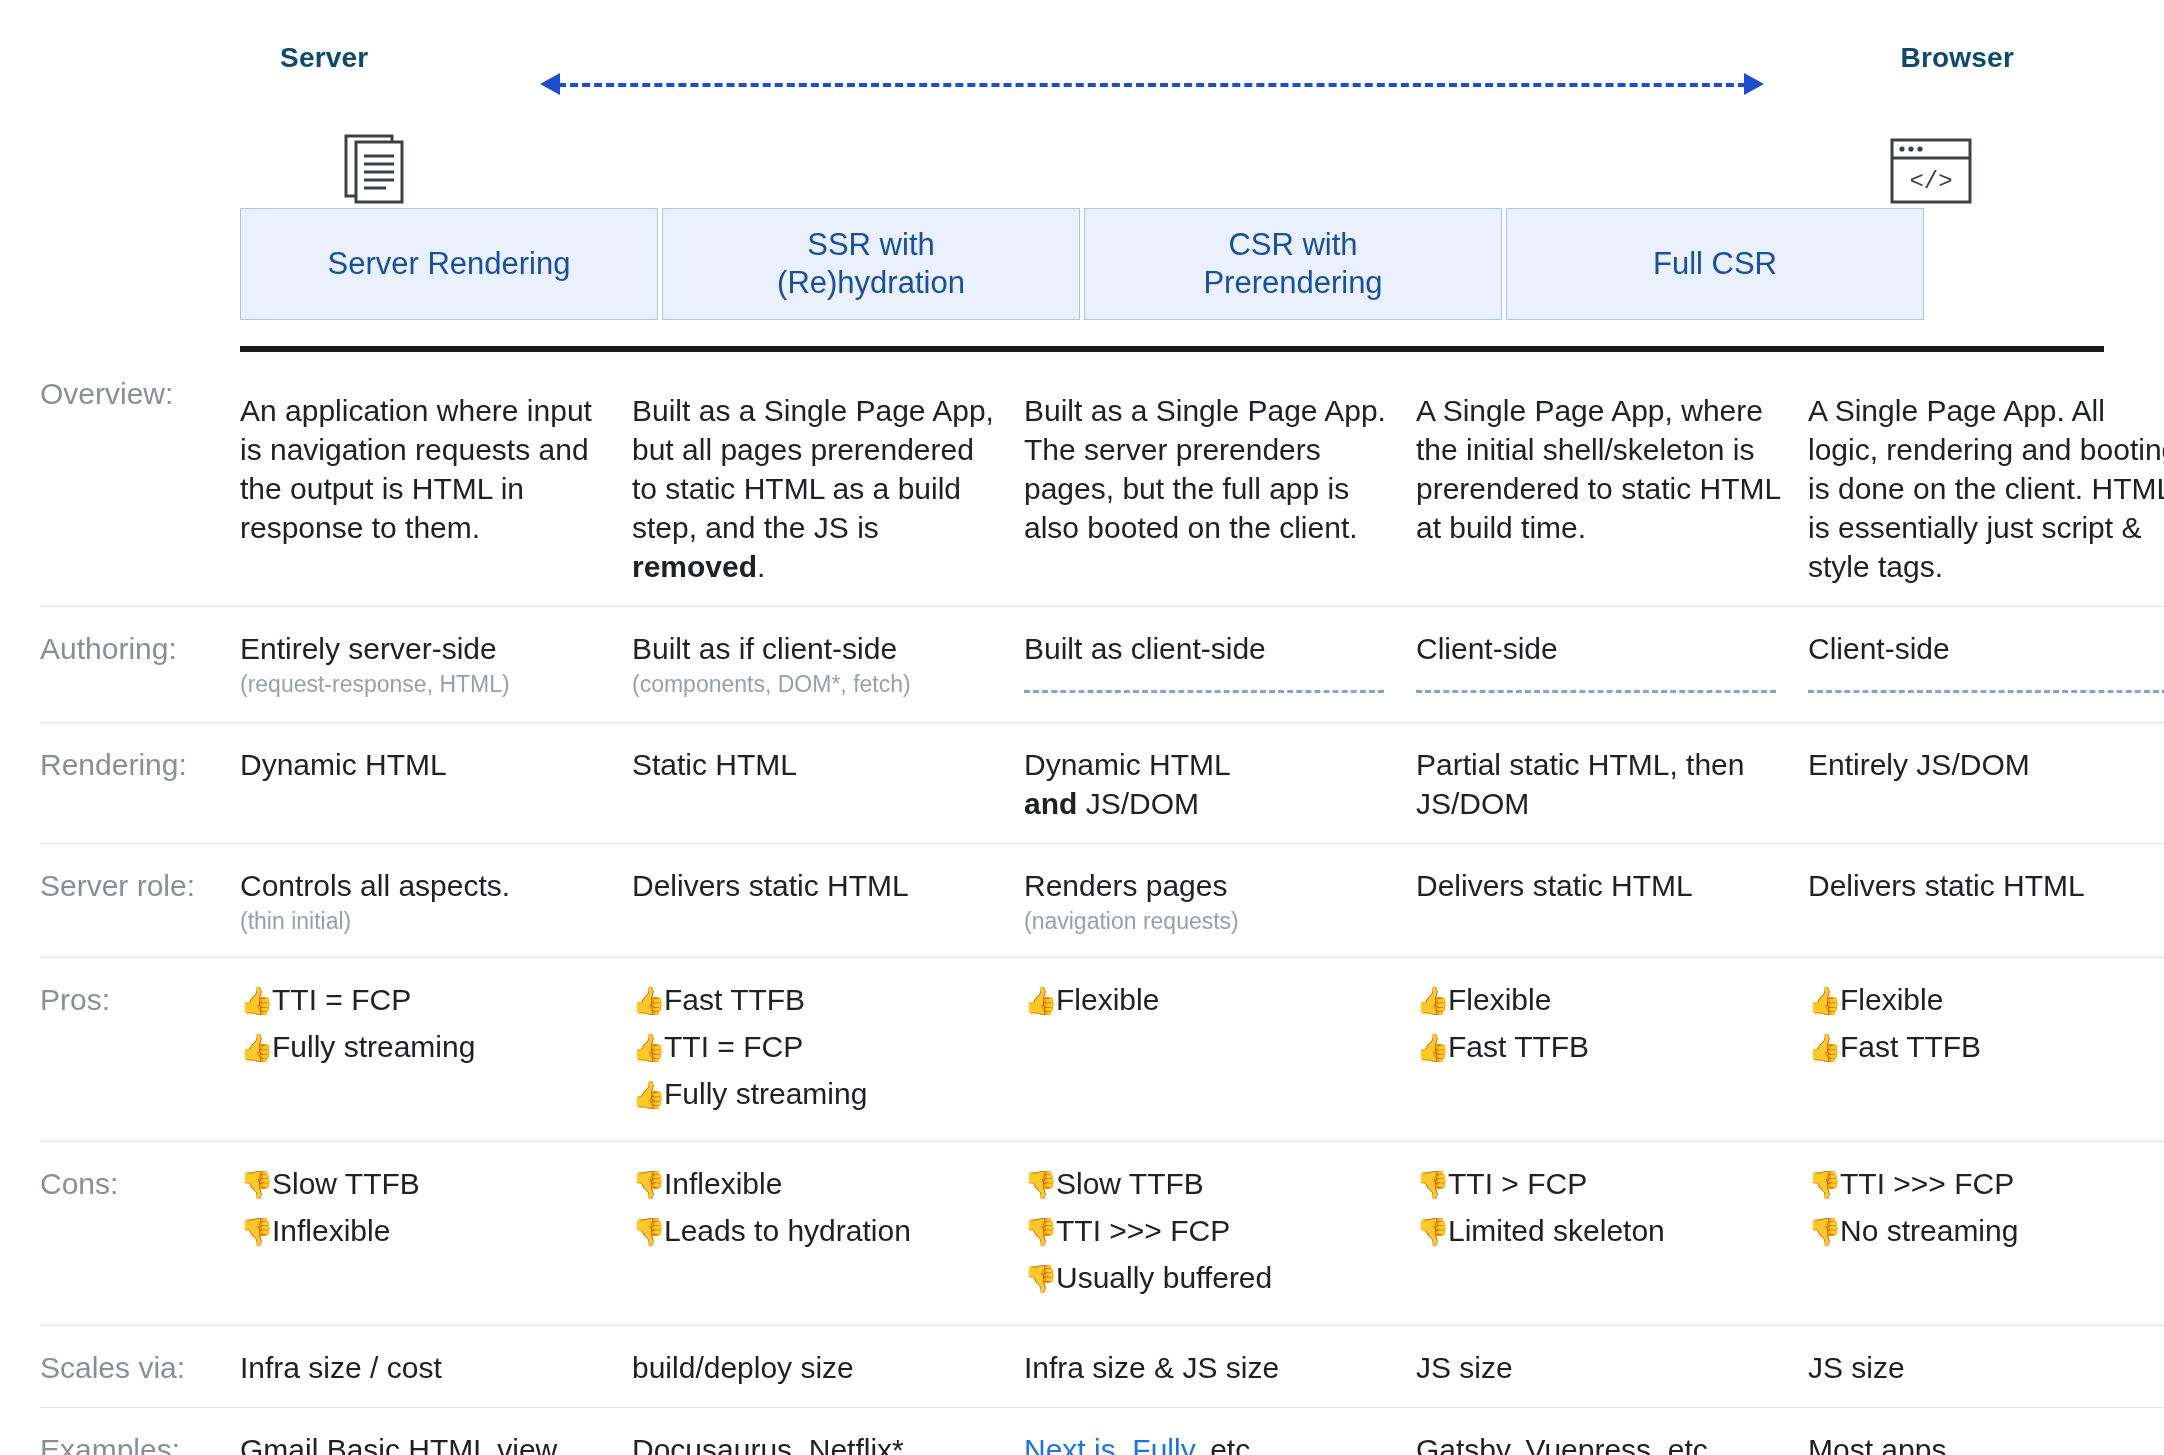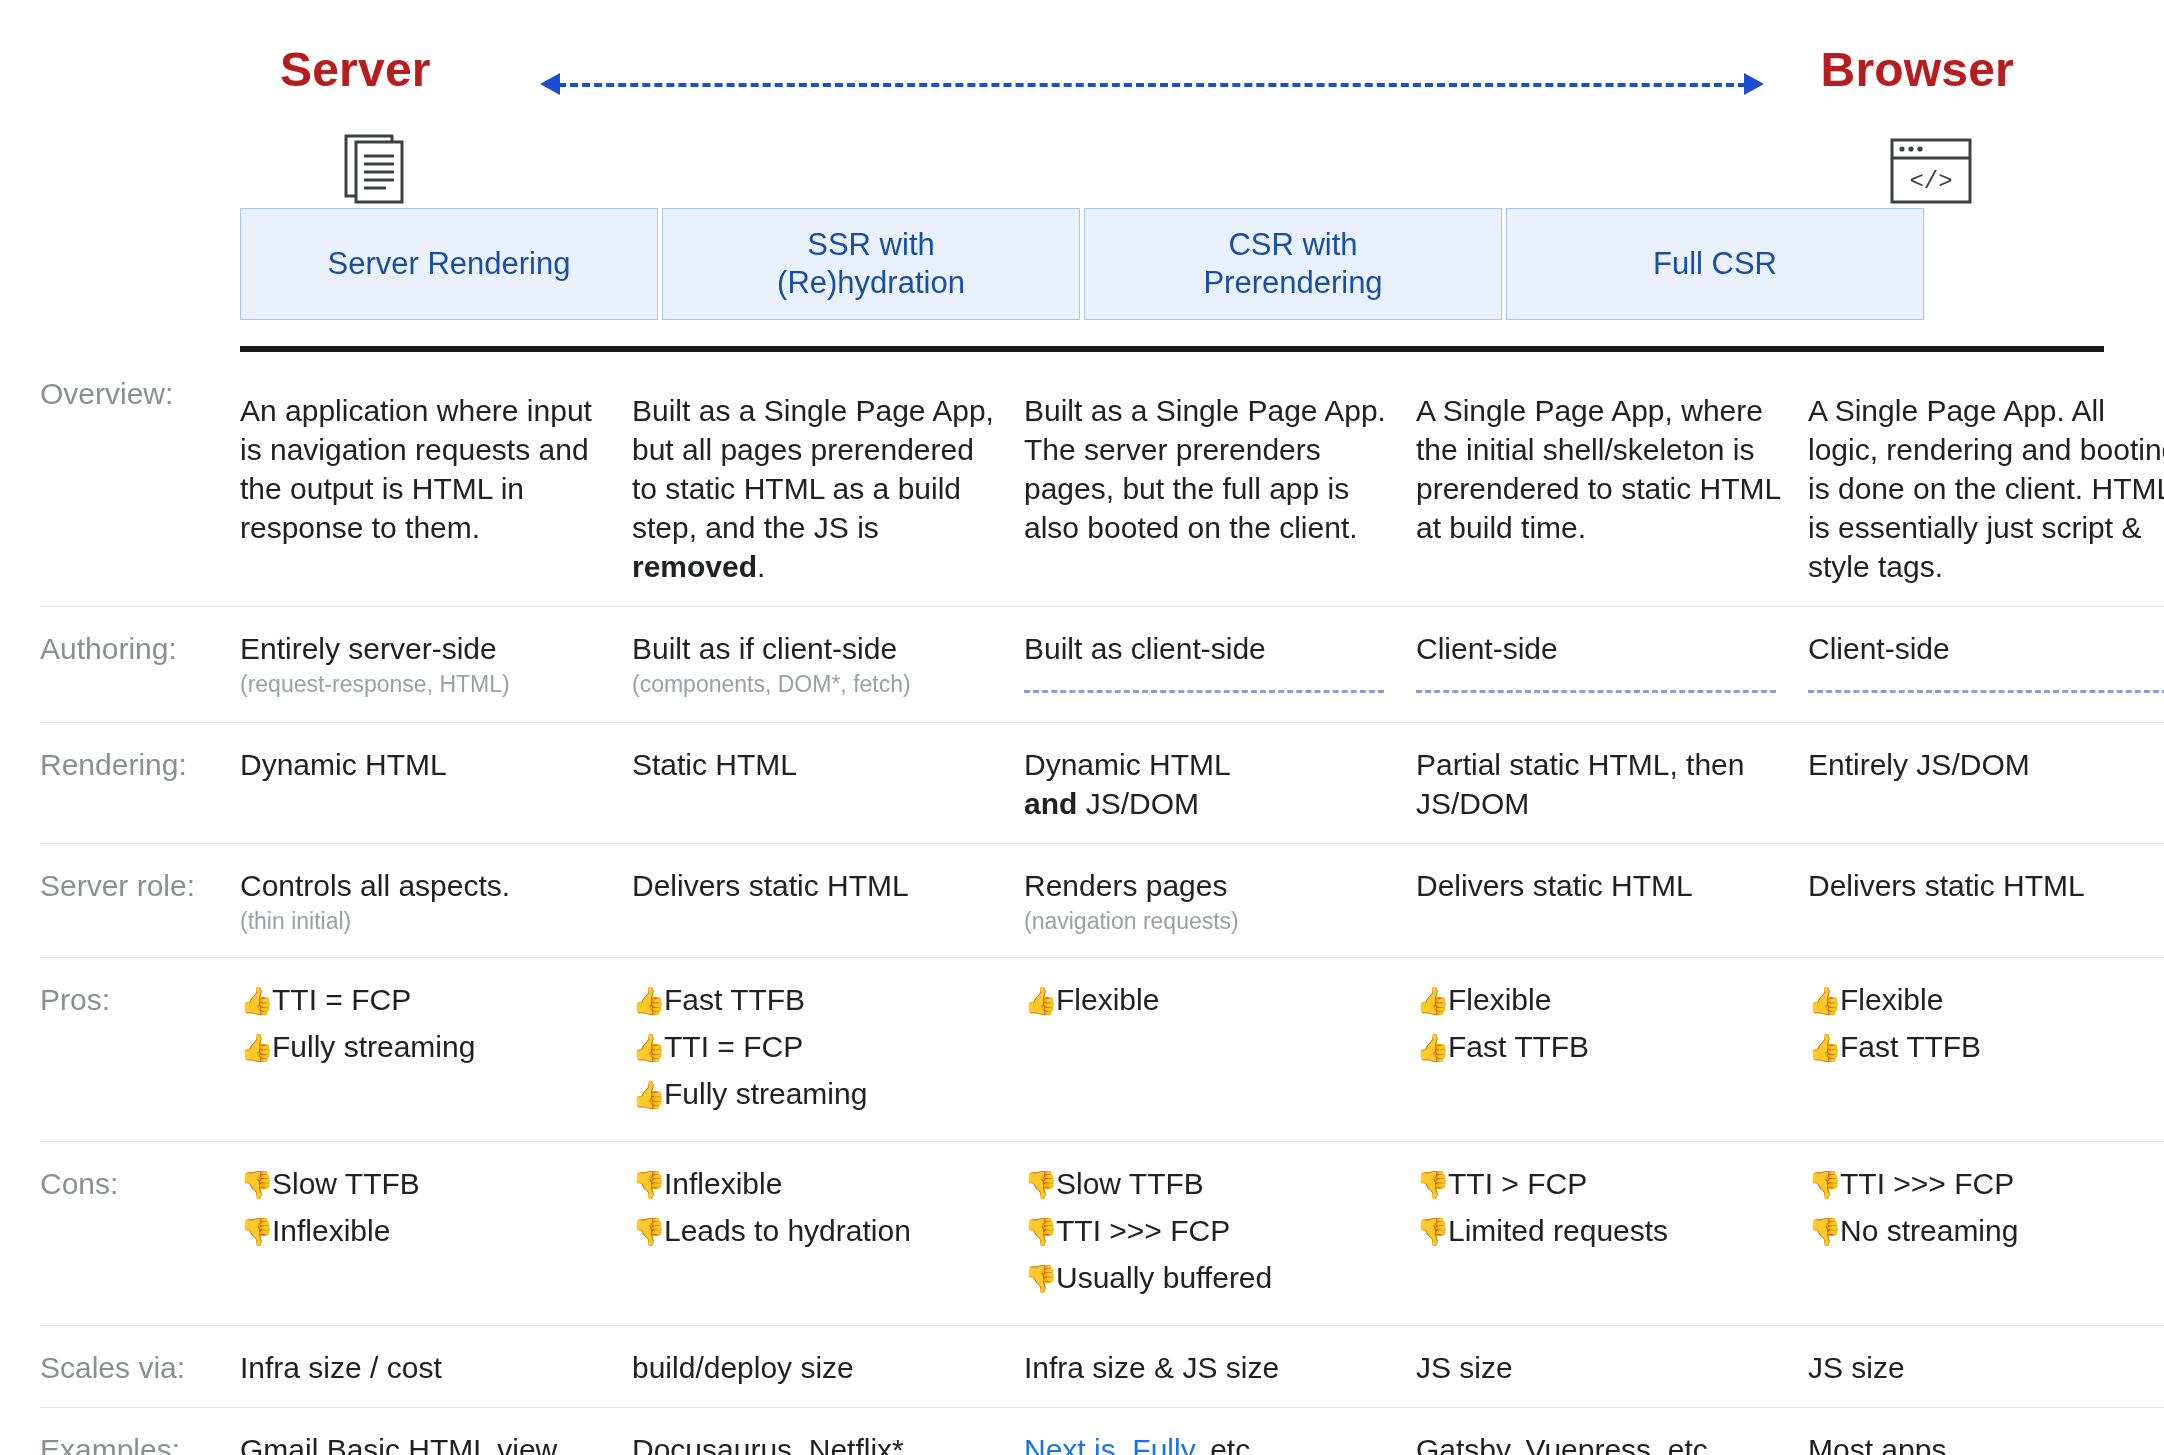--- a/index.html
+++ b/index.html
@@ -23,22 +23,22 @@
   }
 
   
   .axis-row {
     position: relative;
     height: 130px;
   }
   .axis-label {
     position: absolute;
     top: 42px;
-    font-size: 48px;
-    color: #b91c1c;
+    font-size: 28px;
+    color: #0c4a6e;
     font-weight: bold;
     letter-spacing: 0.2px;
   }
   .axis-label.server { left: 240px; }
   .axis-label.browser { right: 110px; }
 
   .axis-arrow {
     position: absolute;
     top: 82px;
     left: 500px;
@@ -354,21 +354,21 @@
         <span class="bullet"><span class="gly">👎</span><span>Inflexible</span></span>
         <span class="bullet"><span class="gly">👎</span><span>Leads to hydration</span></span>
       </td>
       <td class="cell">
         <span class="bullet"><span class="gly">👎</span><span>Slow TTFB</span></span>
         <span class="bullet"><span class="gly">👎</span><span>TTI &gt;&gt;&gt; FCP</span></span>
         <span class="bullet"><span class="gly">👎</span><span>Usually buffered</span></span>
       </td>
       <td class="cell">
         <span class="bullet"><span class="gly">👎</span><span>TTI &gt; FCP</span></span>
-        <span class="bullet"><span class="gly">👎</span><span>Limited requests</span></span>
+        <span class="bullet"><span class="gly">👎</span><span>Limited skeleton</span></span>
       </td>
       <td class="cell">
         <span class="bullet"><span class="gly">👎</span><span>TTI &gt;&gt;&gt; FCP</span></span>
         <span class="bullet"><span class="gly">👎</span><span>No streaming</span></span>
       </td>
     </tr>
 
     <tr class="sep">
       <td class="rowlabel">Scales via:</td>
       <td class="cell">Infra size / cost</td>

